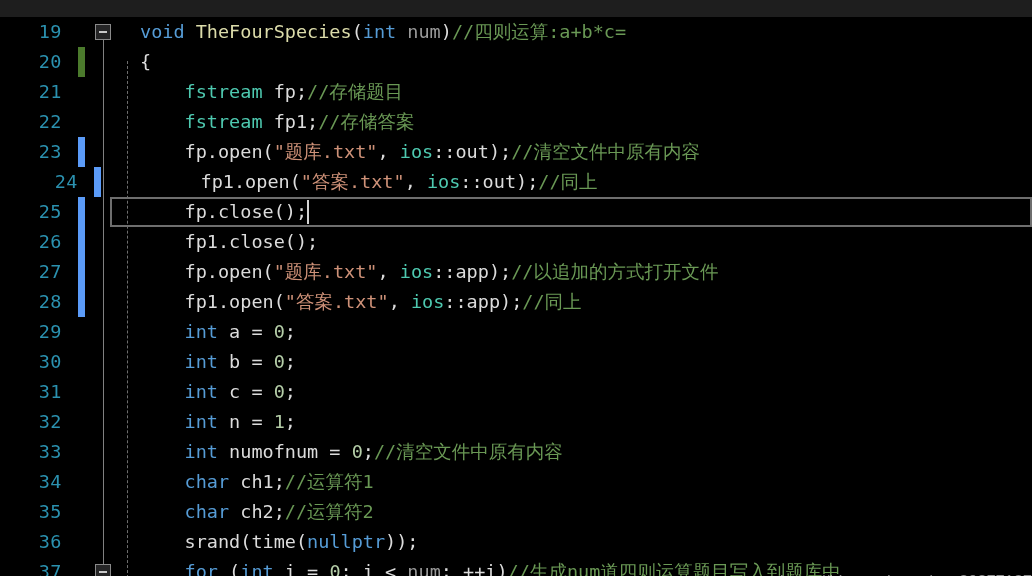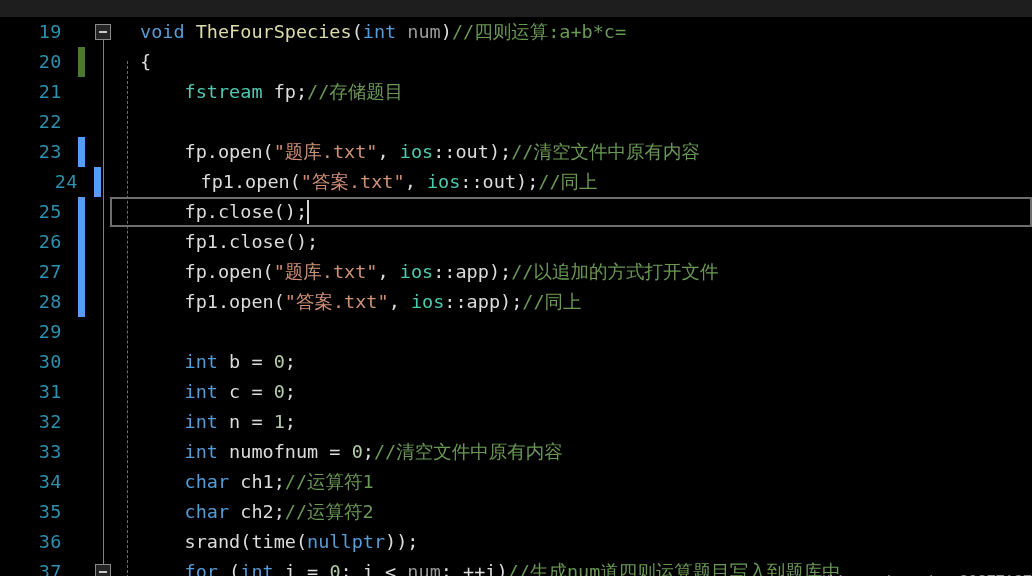--- a/index.html
+++ b/index.html
@@ -141,28 +141,28 @@
 
 <div id="editor-root">
 
   <div class="rail-solid" style="top:14px; height:548px;"></div>
   <div class="rail-dashed" style="top:44px; height:532px;"></div>
 
   <div class="code-lines" id="code-lines">
       <div class="code-line" style="top: 0px; position: absolute; left: 0px; right: 0px;"><div class="ln">19</div><div class="fold-box"></div><div class="code-text"><span class="kw">void</span><span class="pun"> </span><span class="fn">TheFourSpecies</span><span class="pun">(</span><span class="kw">int</span><span class="pun"> </span><span class="par">num</span><span class="pun">)</span><span class="cmt">//四则运算:a+b*c=</span></div></div>
       <div class="code-line" style="top: 30px; position: absolute; left: 0px; right: 0px;"><div class="ln">20</div><div class="changebar green"></div><div class="code-text"><span class="pun">{</span></div></div>
       <div class="code-line" style="top: 60px; position: absolute; left: 0px; right: 0px; padding-left: 23px;"><div class="ln">21</div><div class="code-text"><span class="pun">    </span><span class="typ">fstream</span><span class="pun"> fp;</span><span class="cmt">//存储题目</span></div></div>
-      <div class="code-line" style="top: 90px; position: absolute; left: 0px; right: 0px;"><div class="ln">22</div></div>
+      <div class="code-line" style="top: 90px; position: absolute; left: 0px; right: 0px;"><div class="ln">22</div><div class="code-text"><span class="pun">    </span><span class="typ">fstream</span><span class="pun"> fp1;</span><span class="cmt">//存储答案</span></div></div>
       <div class="code-line" style="top: 120px; position: absolute; left: 0px; right: 0px;"><div class="ln">23</div><div class="changebar blue"></div><div class="code-text"><span class="pun">    fp.open(</span><span class="str">"题库.txt"</span><span class="pun">, </span><span class="typ">ios</span><span class="pun">::out);</span><span class="cmt">//清空文件中原有内容</span></div></div>
       <div class="code-line" style="top: 150px; position: absolute; left: 16px; right: 0px;"><div class="ln">24</div><div class="changebar blue"></div><div class="code-text"><span class="pun">    fp1.open(</span><span class="str">"答案.txt"</span><span class="pun">, </span><span class="typ">ios</span><span class="pun">::out);</span><span class="cmt">//同上</span></div></div>
       <div class="code-line" style="top: 180px; position: absolute; left: 0px; right: 0px;"><div class="ln">25</div><div class="changebar blue"></div><div class="code-text"><span class="pun">    fp.close();</span></div></div>
       <div class="code-line" style="top: 210px; position: absolute; left: 0px; right: 0px;"><div class="ln">26</div><div class="changebar blue"></div><div class="code-text"><span class="pun">    fp1.close();</span></div></div>
       <div class="code-line" style="top: 240px; position: absolute; left: 0px; right: 0px;"><div class="ln">27</div><div class="changebar blue"></div><div class="code-text"><span class="pun">    fp.open(</span><span class="str">"题库.txt"</span><span class="pun">, </span><span class="typ">ios</span><span class="pun">::app);</span><span class="cmt">//以追加的方式打开文件</span></div></div>
       <div class="code-line" style="top: 270px; position: absolute; left: 0px; right: 0px;"><div class="ln">28</div><div class="changebar blue"></div><div class="code-text"><span class="pun">    fp1.open(</span><span class="str">"答案.txt"</span><span class="pun">, </span><span class="typ">ios</span><span class="pun">::app);</span><span class="cmt">//同上</span></div></div>
-      <div class="code-line" style="top: 300px; position: absolute; left: 0px; right: 0px; padding-left: 48px;"><div class="ln">29</div></div>
+      <div class="code-line" style="top: 300px; position: absolute; left: 0px; right: 0px; padding-left: 48px;"><div class="ln">29</div><div class="code-text"><span class="pun">    </span><span class="kw">int</span><span class="pun"> a = </span><span class="num">0</span><span class="pun">;</span></div></div>
       <div class="code-line" style="top: 330px; position: absolute; left: 0px; right: 0px;"><div class="ln">30</div><div class="code-text"><span class="pun">    </span><span class="kw">int</span><span class="pun"> b = </span><span class="num">0</span><span class="pun">;</span></div></div>
       <div class="code-line" style="top: 360px; position: absolute; left: 0px; right: 16px;"><div class="ln">31</div><div class="code-text"><span class="pun">    </span><span class="kw">int</span><span class="pun"> c = </span><span class="num">0</span><span class="pun">;</span></div></div>
       <div class="code-line" style="top: 390px; position: absolute; left: 0px; right: 0px;"><div class="ln">32</div><div class="code-text"><span class="pun">    </span><span class="kw">int</span><span class="pun"> n = </span><span class="num">1</span><span class="pun">;</span></div></div>
       <div class="code-line" style="top: 420px; position: absolute; left: 0px; right: 0px;"><div class="ln">33</div><div class="code-text"><span class="pun">    </span><span class="kw">int</span><span class="pun"> numofnum = </span><span class="num">0</span><span class="pun">;</span><span class="cmt">//清空文件中原有内容</span></div></div>
       <div class="code-line" style="top: 450px; position: absolute; left: 0px; right: 0px;"><div class="ln">34</div><div class="code-text"><span class="pun">    </span><span class="kw">char</span><span class="pun"> ch1;</span><span class="cmt">//运算符1</span></div></div>
       <div class="code-line" style="top: 480px; position: absolute; left: 0px; right: 0px;"><div class="ln">35</div><div class="code-text"><span class="pun">    </span><span class="kw">char</span><span class="pun"> ch2;</span><span class="cmt">//运算符2</span></div></div>
       <div class="code-line" style="top: 510px; position: absolute; left: 0px; right: 0px;"><div class="ln">36</div><div class="code-text"><span class="pun">    srand(time(</span><span class="kw">nullptr</span><span class="pun">));</span></div></div>
       <div class="code-line" style="top: 540px; position: absolute; left: 0px; right: 0px;"><div class="ln">37</div><div class="fold-box"></div><div class="code-text"><span class="pun">    </span><span class="kw">for</span><span class="pun"> (</span><span class="kw">int</span><span class="pun"> i = </span><span class="num">0</span><span class="pun">; i &lt; </span><span class="par">num</span><span class="pun">; ++i)</span><span class="cmt">//生成num道四则运算题目写入到题库中</span></div></div>
     </div>
 

